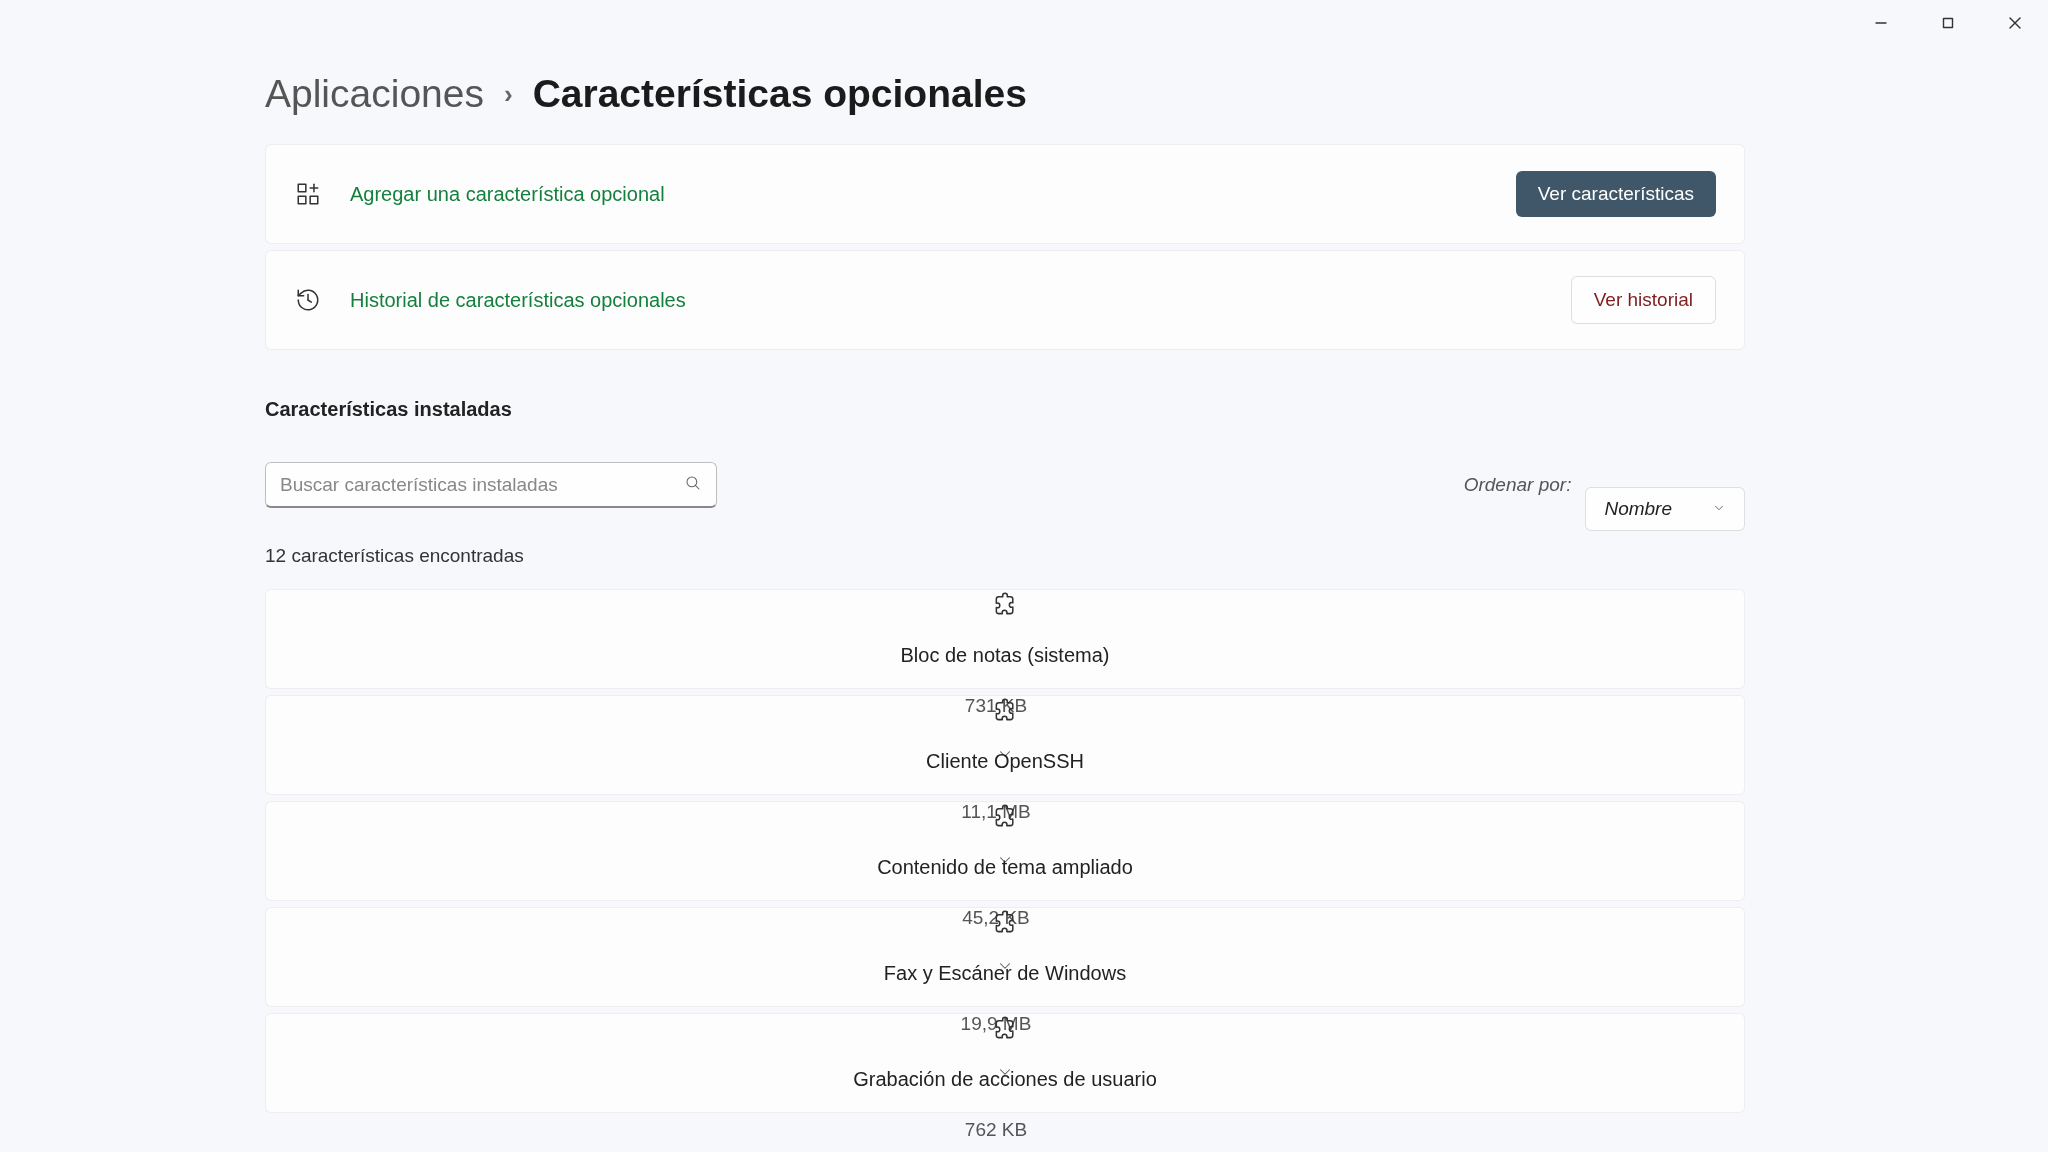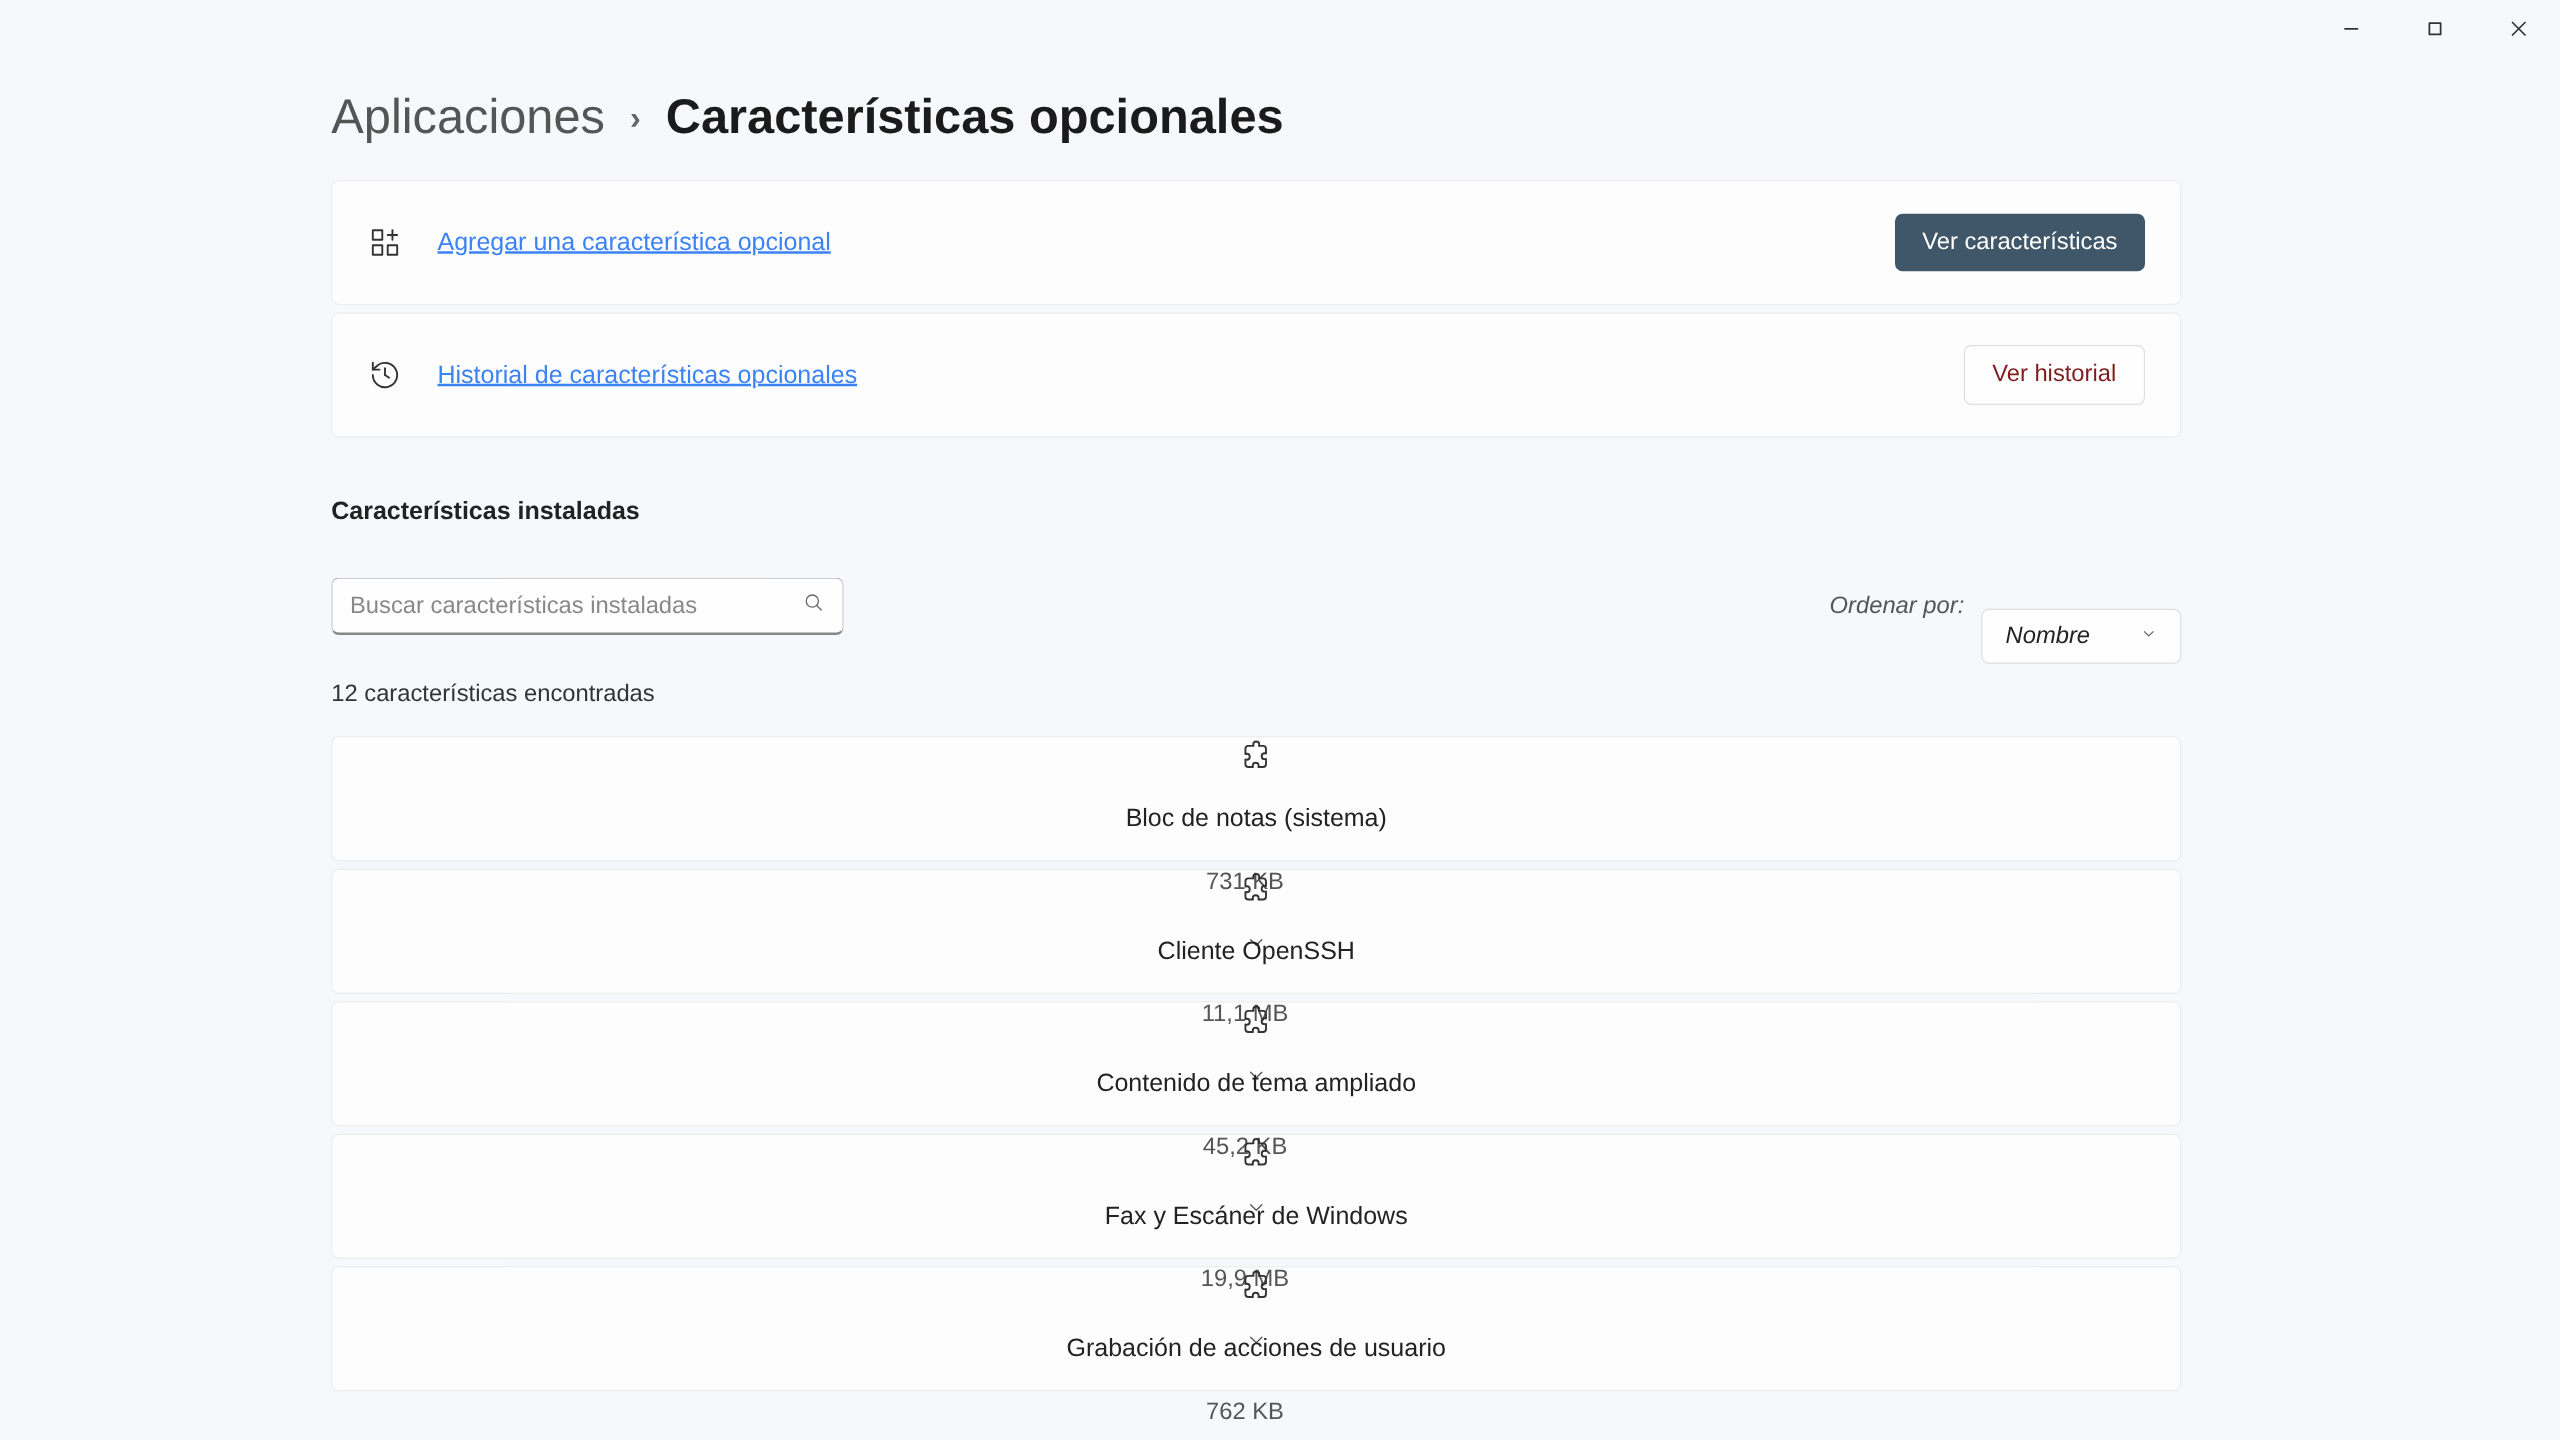--- a/index.html
+++ b/index.html
@@ -52,21 +52,21 @@
       border: 1px solid rgba(0,0,0,0.06);
       border-radius: 6px;
       padding: 0 28px;
       height: 100px;
       display: flex;
       align-items: center;
       gap: 28px;
       margin-bottom: 6px;
     }
     .card .icon-slot { width: 28px; display:flex; align-items:center; justify-content:center; color:#333; }
-    .card .label { flex: 1; font-size: 20px; color: #3b82f6; text-decoration: underline; }
+    .card .label { flex: 1; font-size: 20px; color: #15803d; }
     .card .action-btn {
       padding: 12px 22px;
       border-radius: 6px;
       font-size: 19px;
       cursor: pointer;
       border: 1px solid rgba(0,0,0,0.12);
       background: #fefefe;
       color: #7f1d1d;
     }
     .card .action-btn.primary {
@@ -89,21 +89,21 @@
       justify-content: space-between;
       margin-bottom: 14px;
     }
     .search-wrap {
       display: flex;
       align-items: center;
       border: 1px solid #bfbfbf;
       border-bottom: 2px solid #888;
       border-radius: 6px;
       background: #fefefe;
-      width: 410px;
+      width: 452px;
       height: 46px;
       padding: 0 14px;
     }
     .search-wrap input {
       flex: 1;
       border: none;
       outline: none;
       background: transparent;
       font-size: 19px;
       color: #333;

